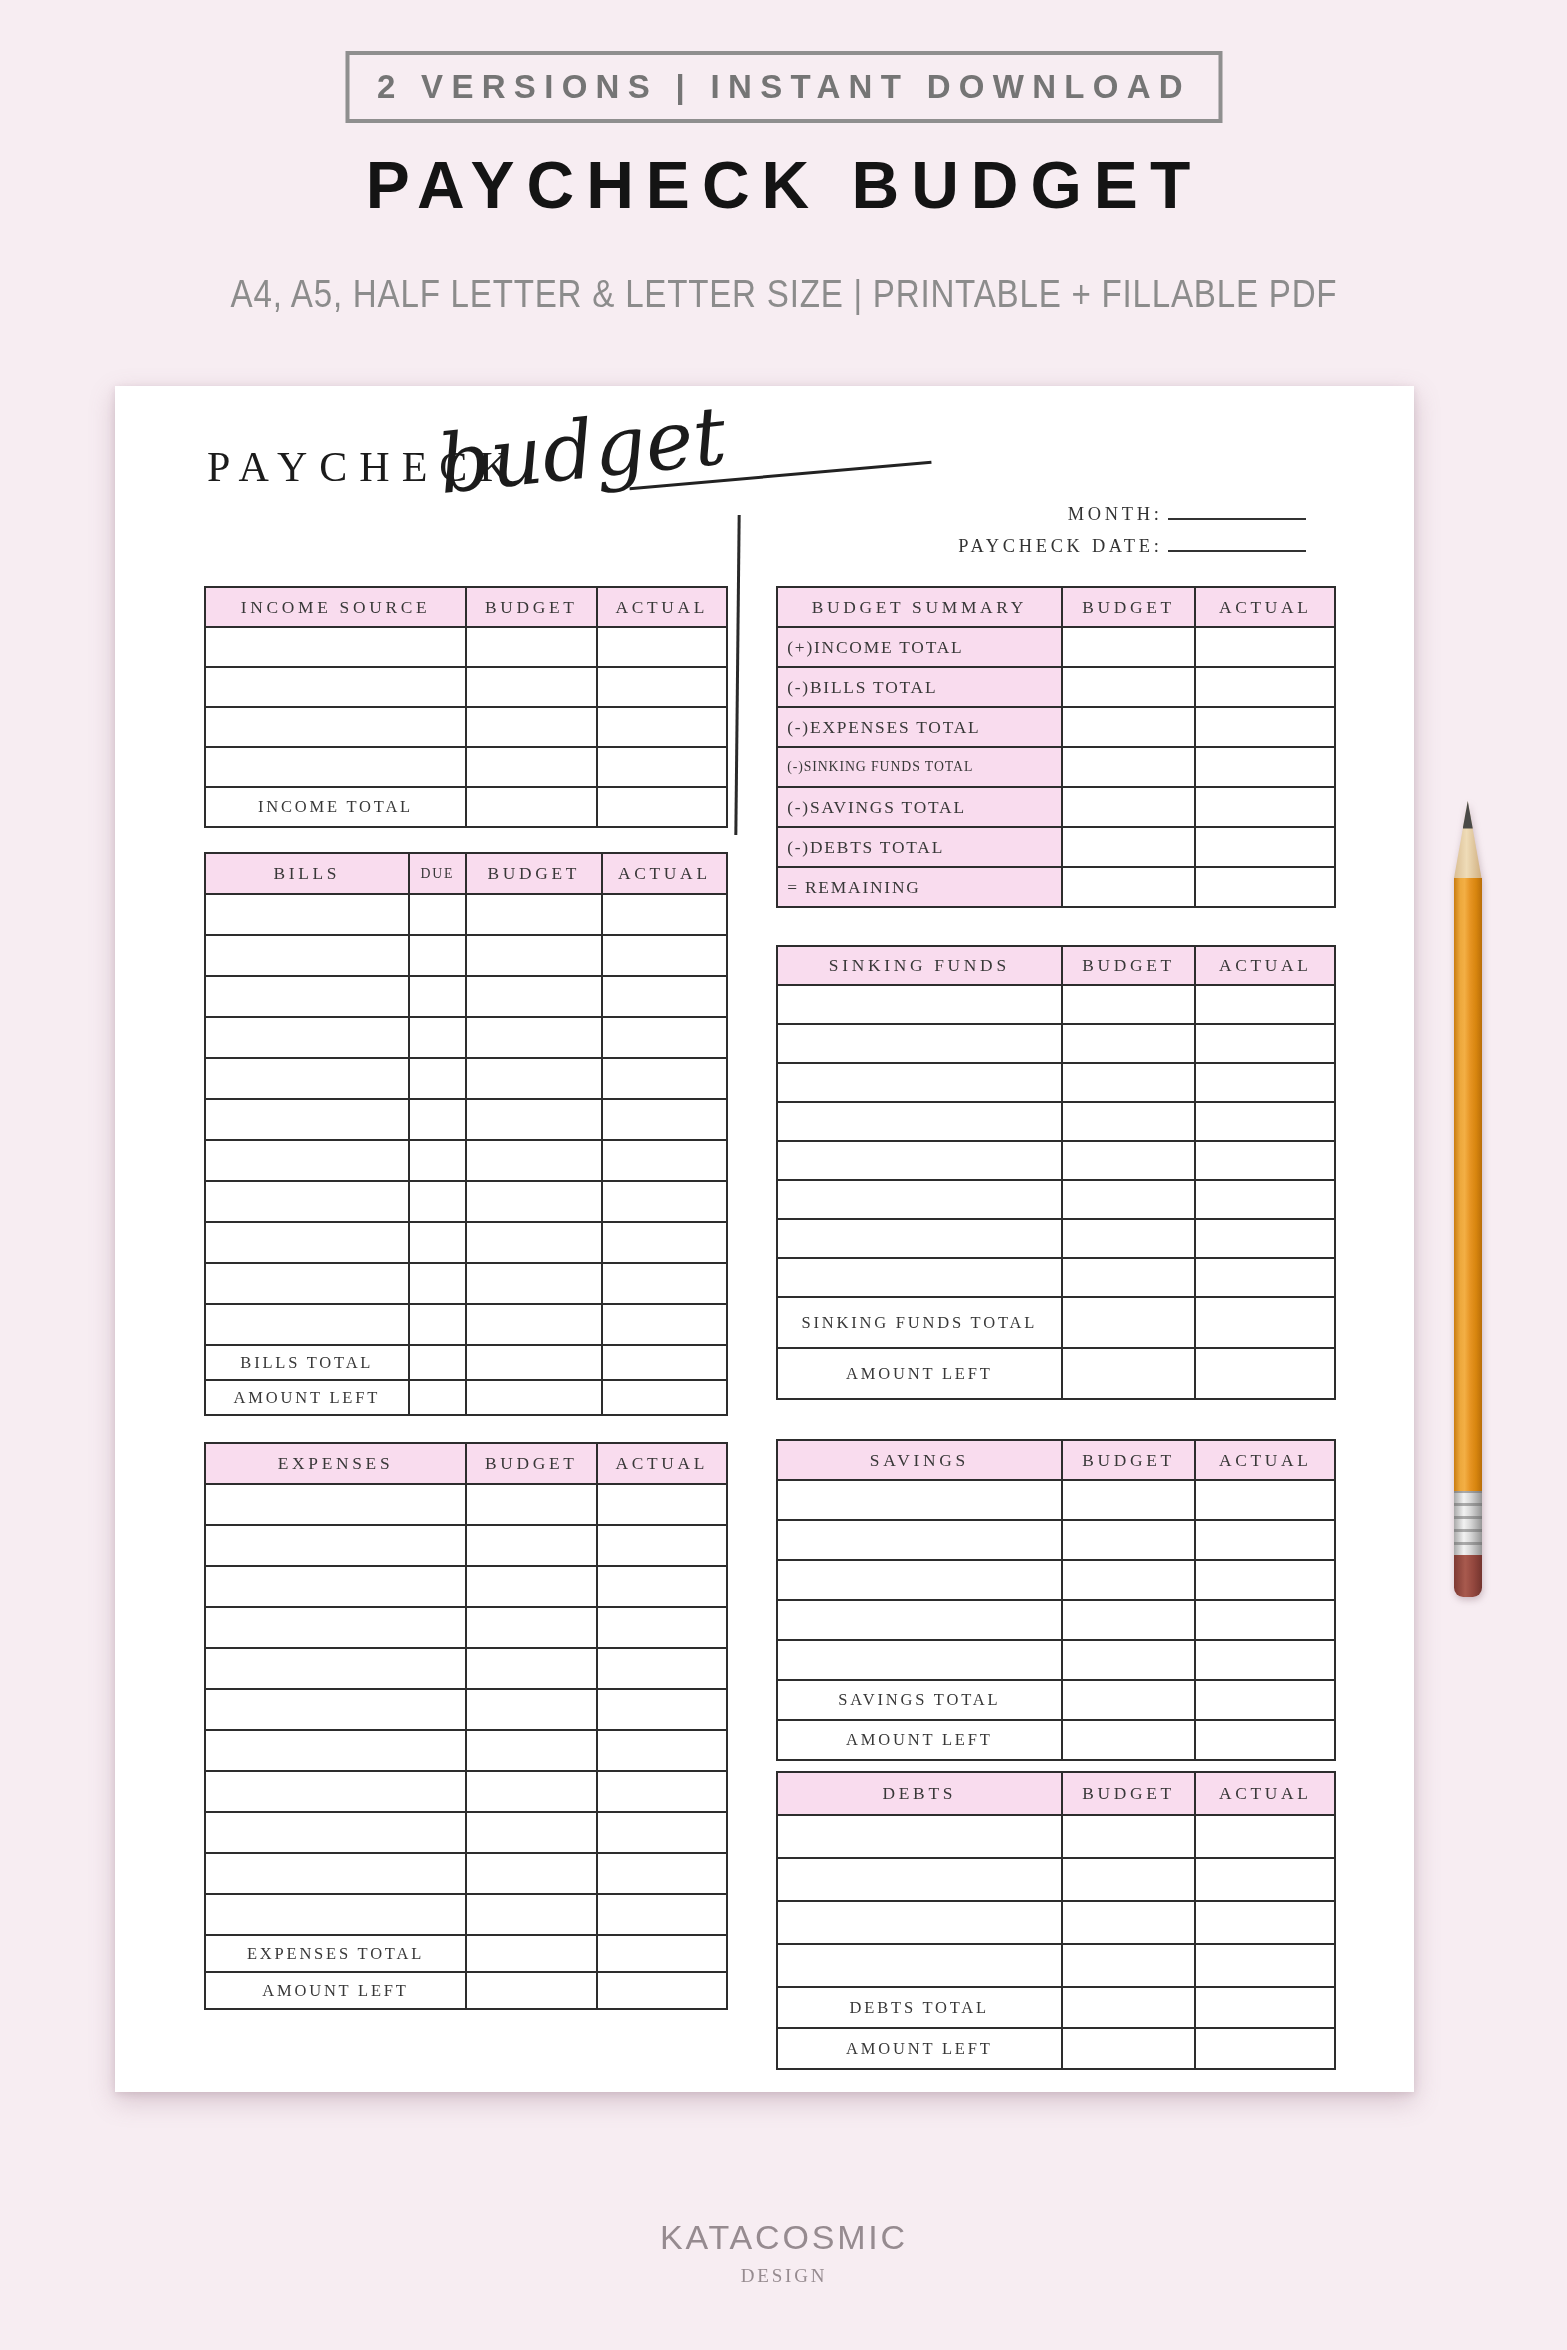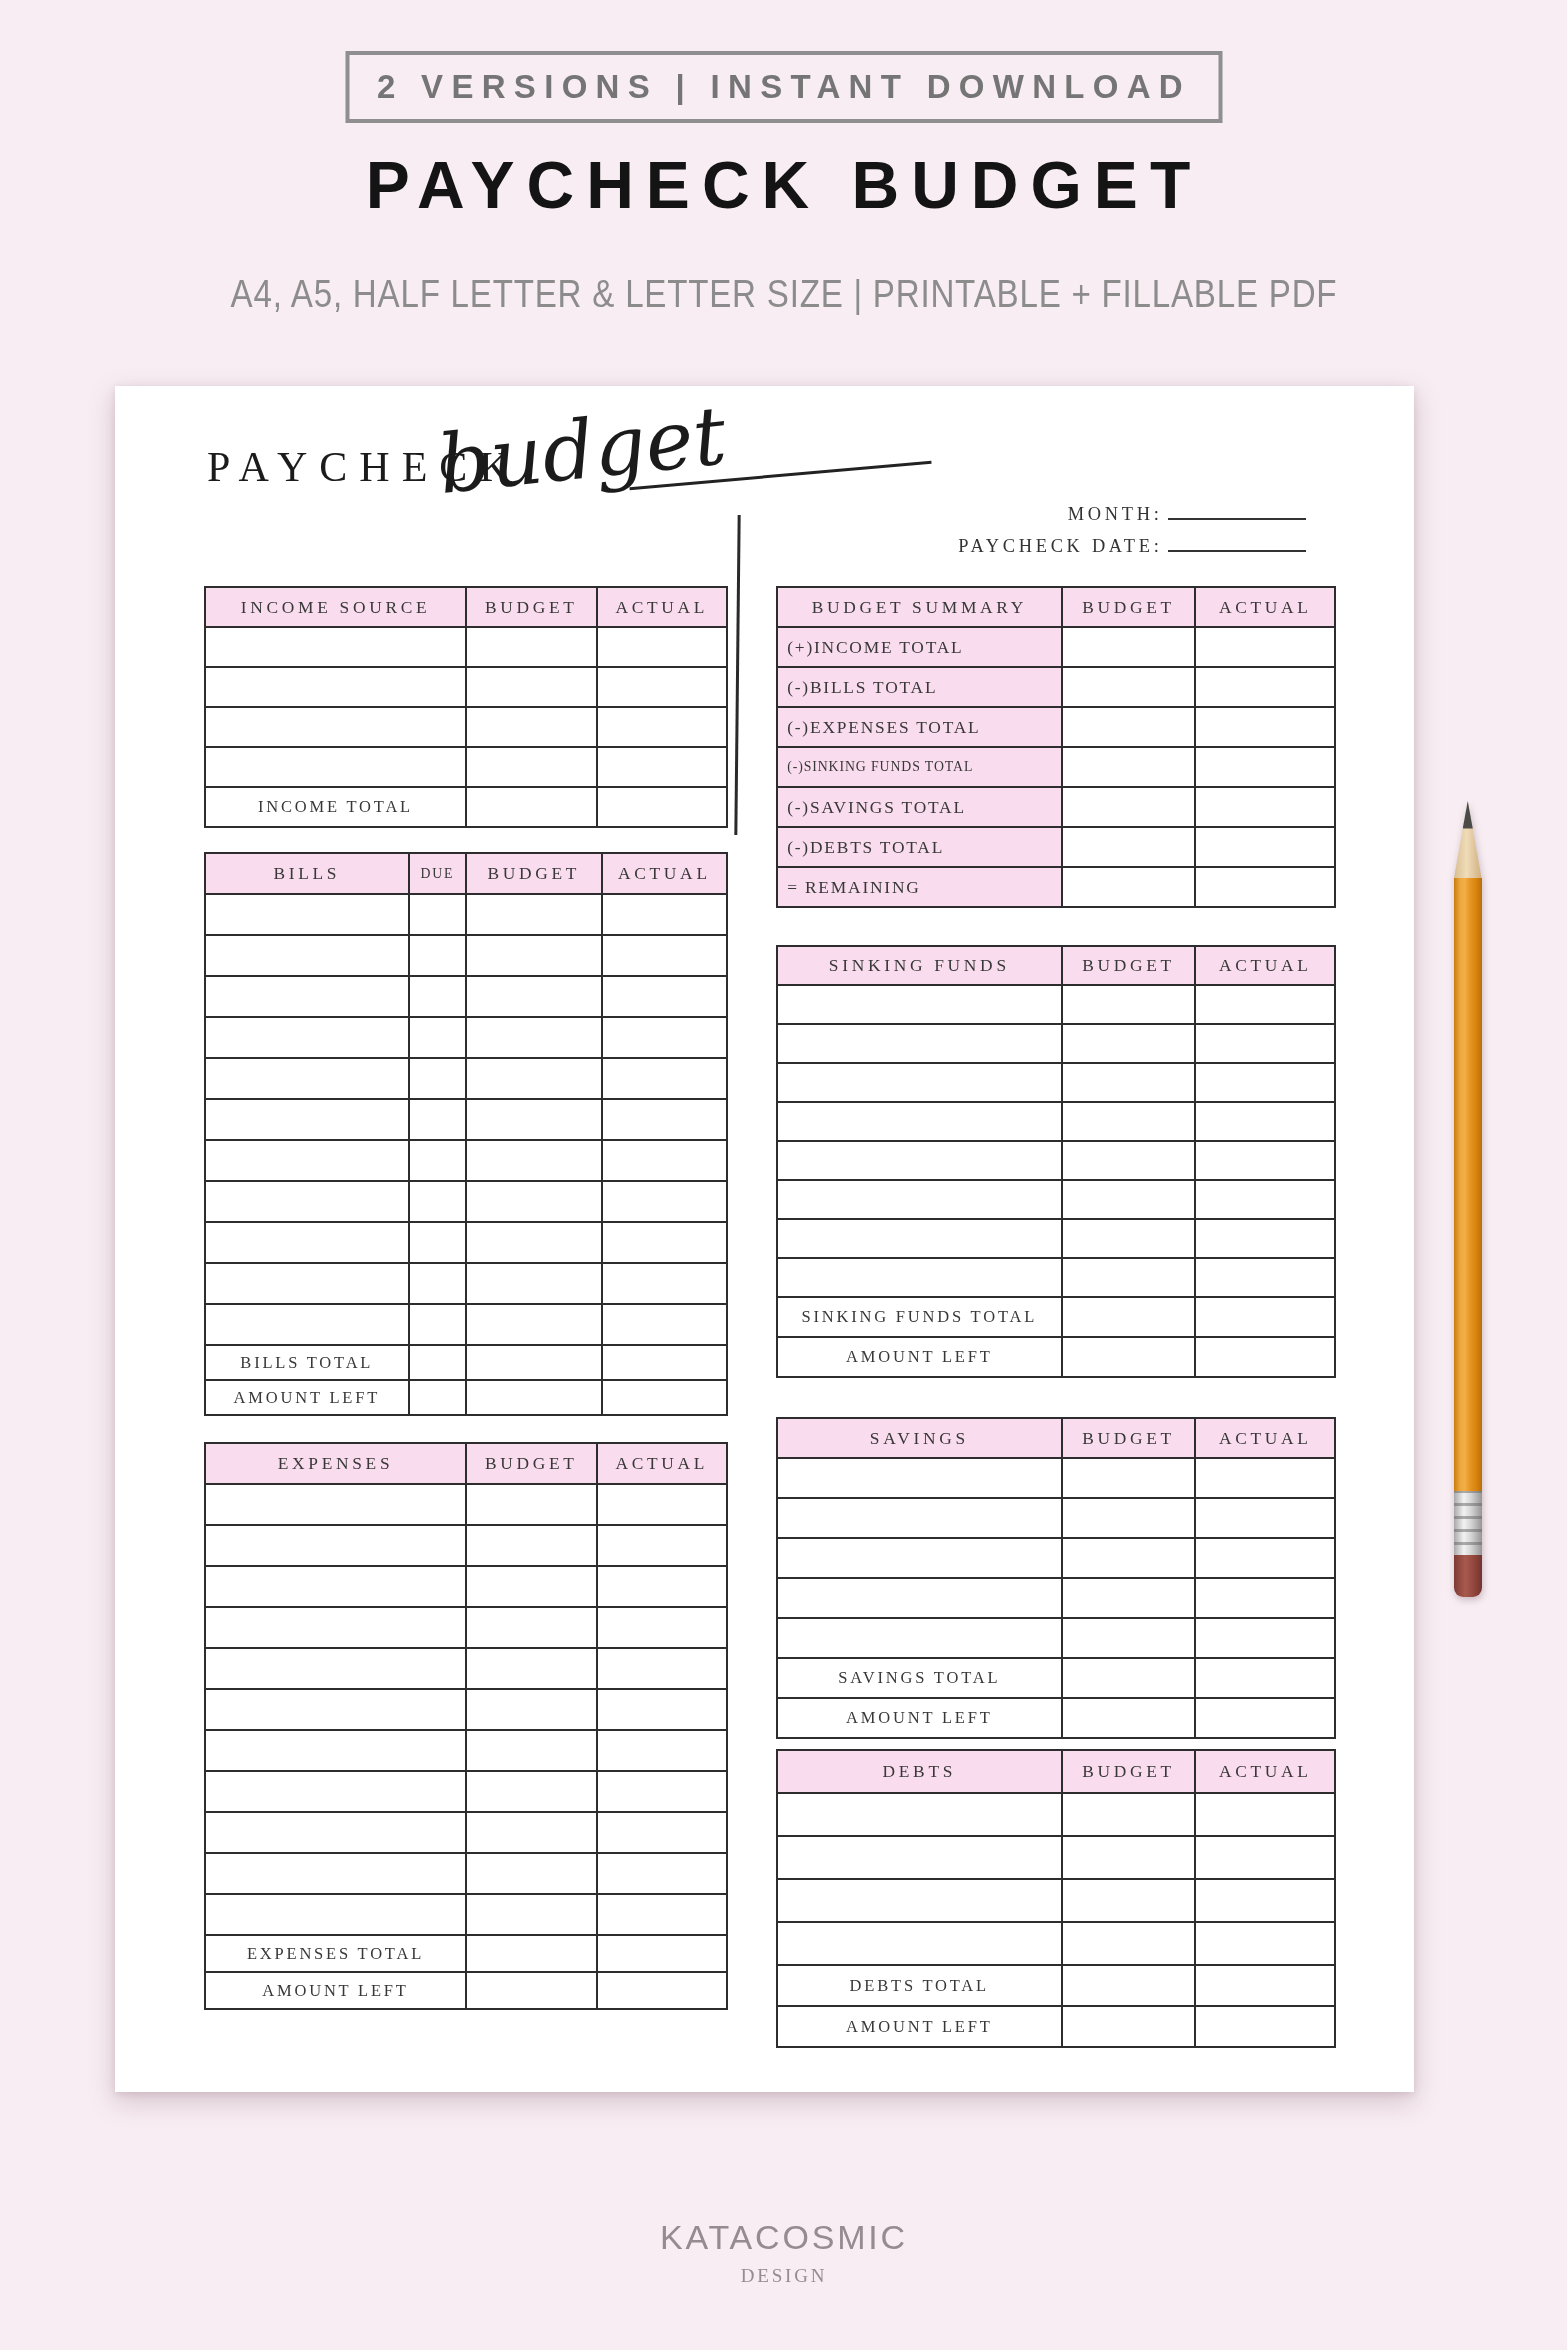--- a/index.html
+++ b/index.html
@@ -42,21 +42,21 @@
   td.cell{background:#fff;}
   td.plabel{background:var(--accent,#f9dcee);font-size:17.4px;letter-spacing:1.8px;padding-left:9.2px;text-align:left;}
   td.plabel.small{font-size:13.8px;letter-spacing:0.9px;}
   td.tlabel{text-align:center;font-size:16.5px;letter-spacing:2.8px;background:#fff;}
   .t-bills th:nth-child(2){font-size:13.8px;letter-spacing:1.8px;}
 
   .t-income tr{height:40px;}
   .t-bills tr{height:41px;} .t-bills tr.trow{height:35px;}
   .t-expenses tr{height:41px;} .t-expenses tr.trow{height:37px;padding-left:21px;}
   .t-summary tr{height:40px;}
-  .t-sinking tr{height:39px;} .t-sinking tr.trow{height:40px;}
+  .t-sinking tr{height:39px;} .t-sinking tr.trow{height:51px;}
   .t-savings tr{height:40px;}
   .t-debts tr{height:43px;padding-left:16px;} .t-debts tr.trow{height:41px;}
 
   .mb26{margin-bottom:24px;} .mb28{margin-bottom:26px;} .mb40{margin-bottom:37px;}
   .mb42{margin-bottom:39px;} .mb25{margin-bottom:10px;}
 
   
   .pencil{position:absolute;left:1454px;top:801px;width:27.5px;filter:drop-shadow(1.8px 3.7px 3.7px rgba(120,90,100,.35));}
   .pencil .tip{position:relative;width:27.5px;height:77px;}
   .pencil .wood{position:absolute;left:0;top:0;width:27.5px;height:77px;

